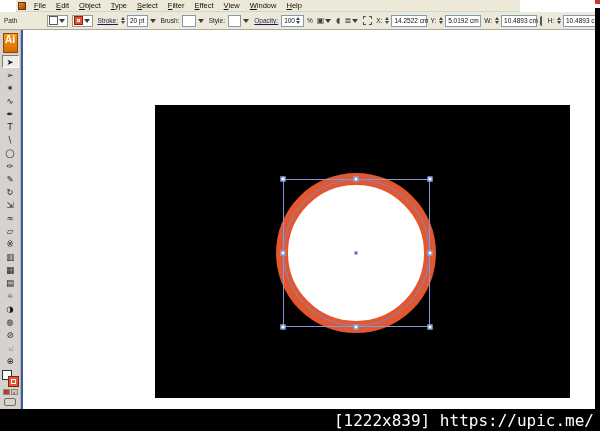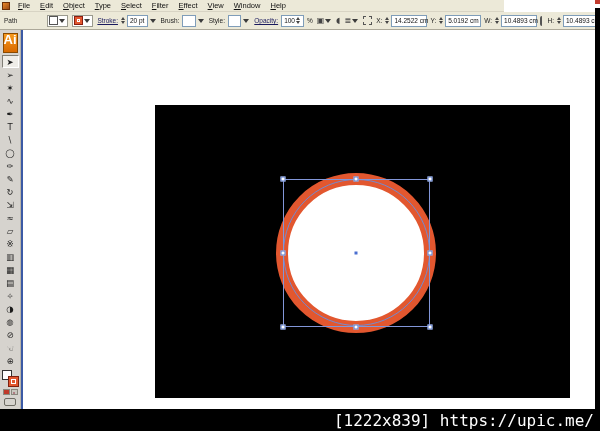--- a/index.html
+++ b/index.html
@@ -9,21 +9,21 @@
     --stroke-orange:#E2572F;
     --sel-blue:#8296D8;
     --win-blue:#3B5AA5;
   }
   *{margin:0;padding:0;box-sizing:border-box;}
   html,body{width:600px;height:431px;overflow:hidden;}
   body{font-family:"Liberation Sans",sans-serif;background:#fff;}
   #app{position:relative;width:600px;height:431px;background:#fff;overflow:hidden;}
 
   
-  .menubar{position:absolute;left:0;top:0;width:504px;height:12px;
+  .menubar{position:absolute;left:16px;top:0;width:504px;height:12px;
     background:var(--xp-chrome);display:flex;align-items:center;gap:0;
     border-bottom:1px solid #d8d4c4;}
   .app-icon{width:8px;height:8px;margin:0 3px 0 2px;flex:0 0 auto;
     background:linear-gradient(135deg,#e8882a,#9c4a12);border:1px solid #6b3008;}
   .menu-item{font-size:7.5px;color:#111;padding:0 5px;line-height:11px;cursor:default;}
   .menu-item u{text-decoration:underline;}
   .corner-red{position:absolute;right:0;top:0;width:5px;height:4px;background:#c23b2e;}
 
   
   .controlbar{position:absolute;left:0;top:12px;width:600px;height:18px;
@@ -53,21 +53,21 @@
   .cb-iconbtn{display:flex;align-items:center;margin:0 2px;color:#444;font-size:8px;}
   .cb-iconbtn .glyph{font-family:"DejaVu Sans",sans-serif;line-height:10px;}
   .transform-glyph{width:9px;height:9px;border:1px dashed #555;}
   .chain{width:4px;height:10px;border-left:2px solid #555;border-radius:2px;margin:0 2px;}
 
   
   .toolbox{position:absolute;left:0;top:30px;width:21px;height:379px;
     background:#d6d3ce;border-right:1px solid #b8b4aa;display:flex;flex-direction:column;align-items:center;}
   .ai-logo{width:15px;height:20px;margin:3px 0 2px 0;
     background:linear-gradient(180deg,#f79a1e,#d96a00);border:1px solid #8a4a00;
-    color:#fff;font-size:13px;font-weight:bold;text-align:center;line-height:11px;}
+    color:#fff;font-size:10px;font-weight:bold;text-align:center;line-height:11px;}
   .tool{width:17px;height:13px;display:flex;align-items:center;justify-content:center;
     color:#1c1c1c;}
   .tool-glyph{font-family:"DejaVu Sans",sans-serif;font-size:8.5px;line-height:12px;}
   .tool-active{background:#efedе8;background:#efede8;border:1px solid;
     border-color:#807e76 #fff #fff #807e76;}
   .swatch-stack{position:relative;width:18px;height:18px;margin-top:2px;}
   .fs-fill{position:absolute;left:1px;top:1px;width:10px;height:10px;background:#fff;border:1px solid #333;}
   .fs-stroke{position:absolute;right:0;bottom:0;width:11px;height:11px;background:var(--stroke-orange);
     border:1px solid #7d2110;box-shadow:inset 0 0 0 2px var(--stroke-orange), inset 0 0 0 3px #fff;}
   .mini-row{display:flex;gap:1px;margin-top:2px;}

